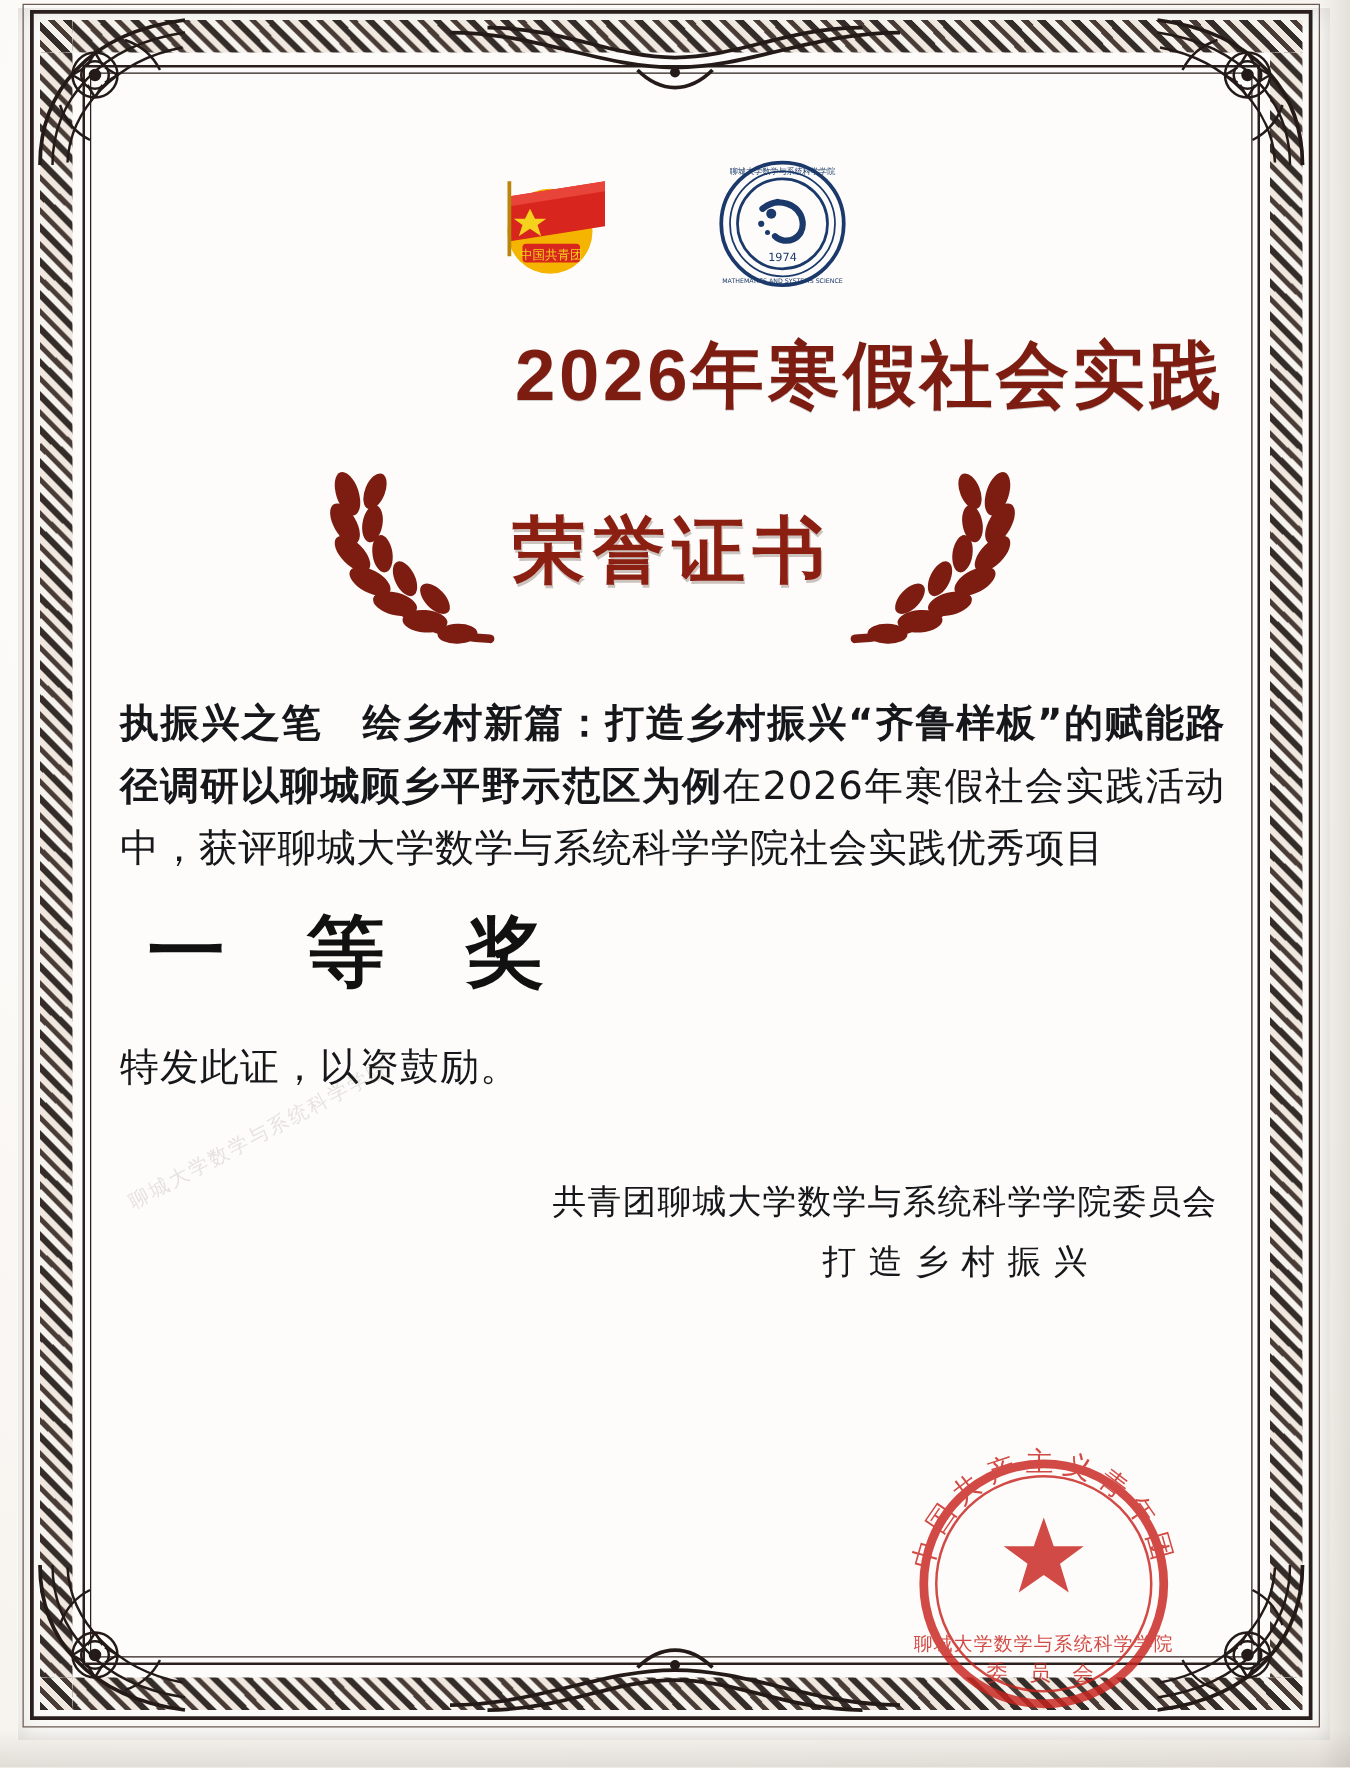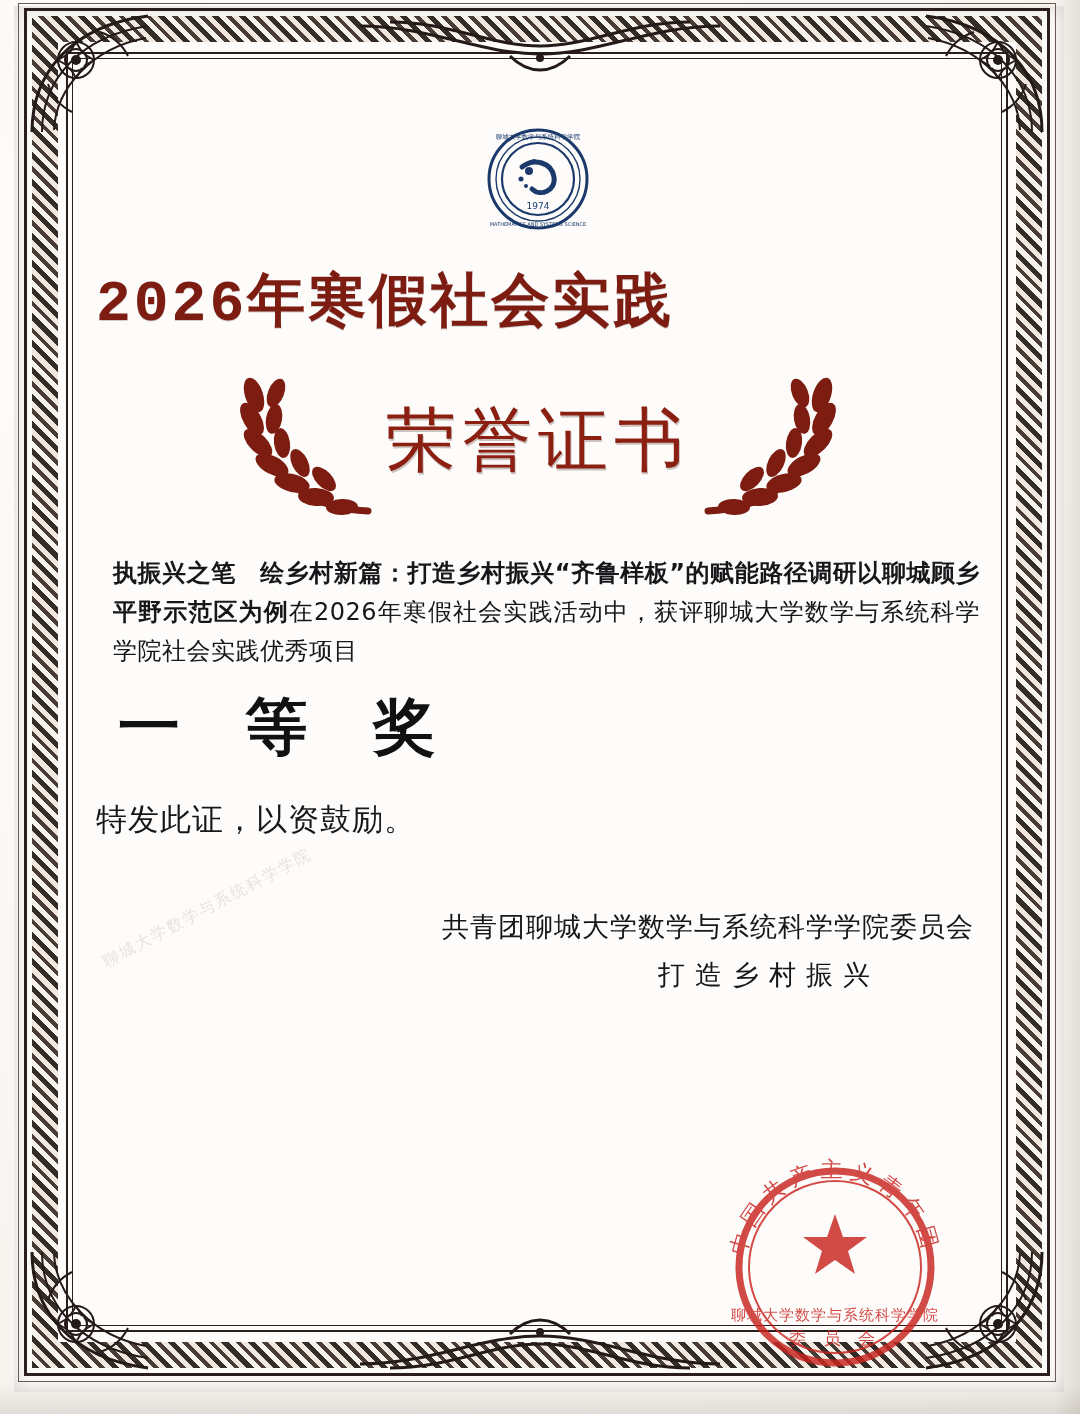--- a/index.html
+++ b/index.html
@@ -106,58 +106,57 @@
     gap: 58px;
     height: 118px;
   }
   .logo-league { width: 118px; height: 112px; position: relative; }
   .logo-league svg { width: 100%; height: 100%; display: block; }
   .logo-univ { width: 124px; height: 112px; }
   .logo-univ svg { width: 100%; height: 100%; display: block; }
 
   .title-main {
     margin-top: 24px;
-    text-align: left;
-    font-family: Liberation Mono, monospace;
+    text-align: right;
+    font-family: Liberation Sans, sans-serif;
     font-size: 58px;
     font-weight: 700;
     letter-spacing: 3px;
     color: #7d1d12;
     text-shadow: 0 1px 0 rgba(0,0,0,0.18);
   }
 
   .honor-row {
     margin-top: 16px;
     display: flex;
     align-items: center;
     justify-content: center;
     gap: 4px;
     height: 170px;
   }
   .wreath { width: 150px; height: 160px; color: #7d1d12; }
   .wreath svg { width: 100%; height: 100%; display: block; }
   .wreath.right { transform: scaleX(-1); }
   .honor-text {
-    font-size: 70px;
-    font-weight: 400;
+    font-size: 58px;
+    font-weight: 700;
     letter-spacing: 6px;
     color: #8a1f12;
     text-shadow: 1px 2px 0 rgba(60,20,10,0.25);
     padding: 0 4px;
   }
 
   .body-text {
     margin-top: 28px;
-    font-size: 24px;
+    font-size: 31px;
     line-height: 1.62;
     color: #16171a;
     text-align: justify;
     text-indent: 0;
     letter-spacing: 0.5px;
-    margin-left: 17px;
   }
   .body-text .proj {
     font-weight: 700;
   }
 
   .prize {
     margin-top: 14px;
     text-align: left;
     font-size: 62px;
     font-weight: 700;
@@ -322,20 +321,33 @@
       <path d="M0 6 C70 6 120 34 180 34 C240 34 290 6 360 6"></path>
       <path d="M30 2 C90 2 130 26 180 26 C230 26 270 2 330 2"></path>
       <path d="M150 36 C160 46 170 50 180 50 C190 50 200 46 210 36"></path>
       <circle cx="180" cy="38" r="4" fill="currentColor" stroke="none"></circle>
     </svg>
   </div>
 
   <div class="content">
 
     <div class="logos">
+      <div class="logo-league">
+        <svg viewBox="0 0 118 112">
+          <circle cx="52" cy="62" r="34" fill="#f5b400"></circle>
+          <path d="M20 34 L96 22 L96 58 L20 70 Z" fill="#d8251d"></path>
+          <path d="M20 34 L96 22 L96 30 L20 42 Z" fill="#e8443a"></path>
+          <g fill="#f5d21e">
+            <polygon points="36,44 40,52 49,52 42,57 45,66 36,60 27,66 30,57 23,52 32,52"></polygon>
+          </g>
+          <rect x="30" y="72" width="46" height="15" rx="3" fill="#d8251d"></rect>
+          <text x="53" y="84" font-size="10" fill="#f5d21e" text-anchor="middle" font-family="DejaVu Sans, sans-serif">中国共青团</text>
+          <rect x="18" y="22" width="3" height="60" fill="#b8860b"></rect>
+        </svg>
+      </div>
       <div class="logo-univ">
         <svg viewBox="0 0 124 112">
           <circle cx="62" cy="56" r="49" fill="none" stroke="#1b3a6b" stroke-width="3"></circle>
           <circle cx="62" cy="56" r="42" fill="none" stroke="#1b3a6b" stroke-width="1.4"></circle>
           <circle cx="62" cy="56" r="36" fill="none" stroke="#1b3a6b" stroke-width="2.2"></circle>
           <path d="M46 44 C58 34 76 40 78 54 C80 68 64 74 56 66" fill="none" stroke="#1b3a6b" stroke-width="5" stroke-linecap="round"></path>
           <circle cx="53" cy="48" r="4" fill="#1b3a6b"></circle>
           <circle cx="45" cy="56" r="2.5" fill="#1b3a6b"></circle>
           <circle cx="50" cy="63" r="2" fill="#1b3a6b"></circle>
           <circle cx="58" cy="38" r="2" fill="#1b3a6b"></circle>

